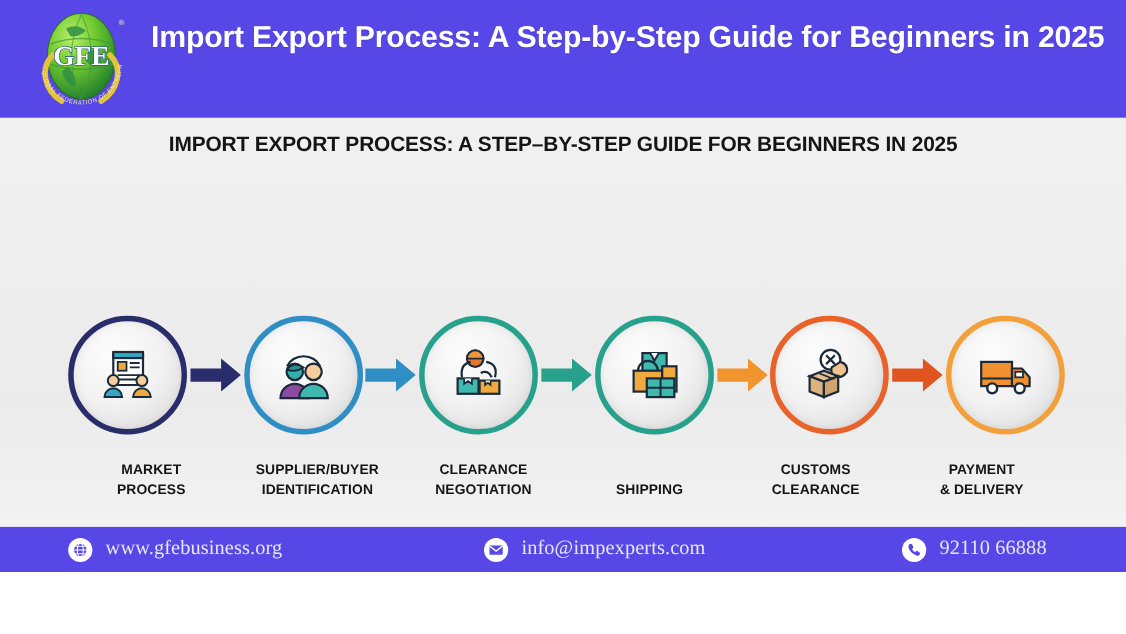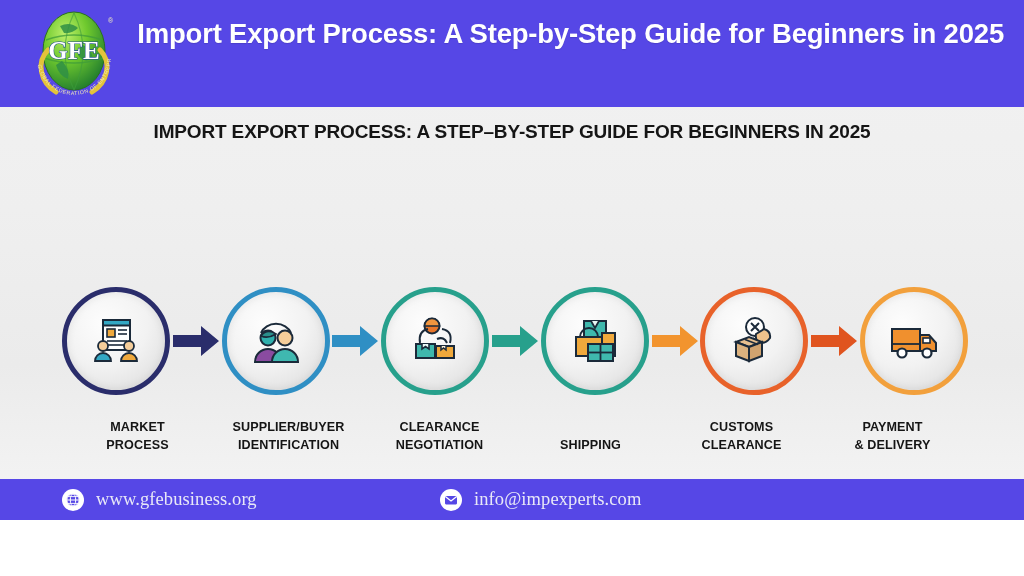--- a/index.html
+++ b/index.html
@@ -366,16 +366,24 @@
     <div class="fitem mail">
       <span class="ficon">
         <svg width="16" height="16" viewBox="0 0 16 16">
           <rect x="2" y="4" width="12" height="8.4" rx="1.1" fill="#5647e6"></rect>
           <path d="M2.6 4.8 L8 9 L13.4 4.8" fill="none" stroke="#ffffff" stroke-width="1.3" stroke-linecap="round"></path>
         </svg>
       </span>
       <span>info@impexperts.com</span>
     </div>
 
+    <div class="fitem phone">
+      <span class="ficon">
+        <svg width="16" height="16" viewBox="0 0 16 16">
+          <path d="M4.2 2.6 q1.6 -0.6 2.3 0.9 l0.8 1.7 q0.3 0.7 -0.4 1.2 l-0.8 0.6 q0.8 2 2.9 3.1 l0.6 -0.9 q0.5 -0.7 1.2 -0.3 l1.7 0.9 q1.4 0.8 0.6 2.3 q-0.9 1.6 -3 1 Q6 11.8 4 8.3 Q2.2 5 3.2 3.4 q0.4 -0.6 1 -0.8 z" fill="#5647e6"></path>
+        </svg>
+      </span>
+      <span>92110 66888</span>
+    </div>
 
   </div>
 
 </div>
 
 </body></html>

